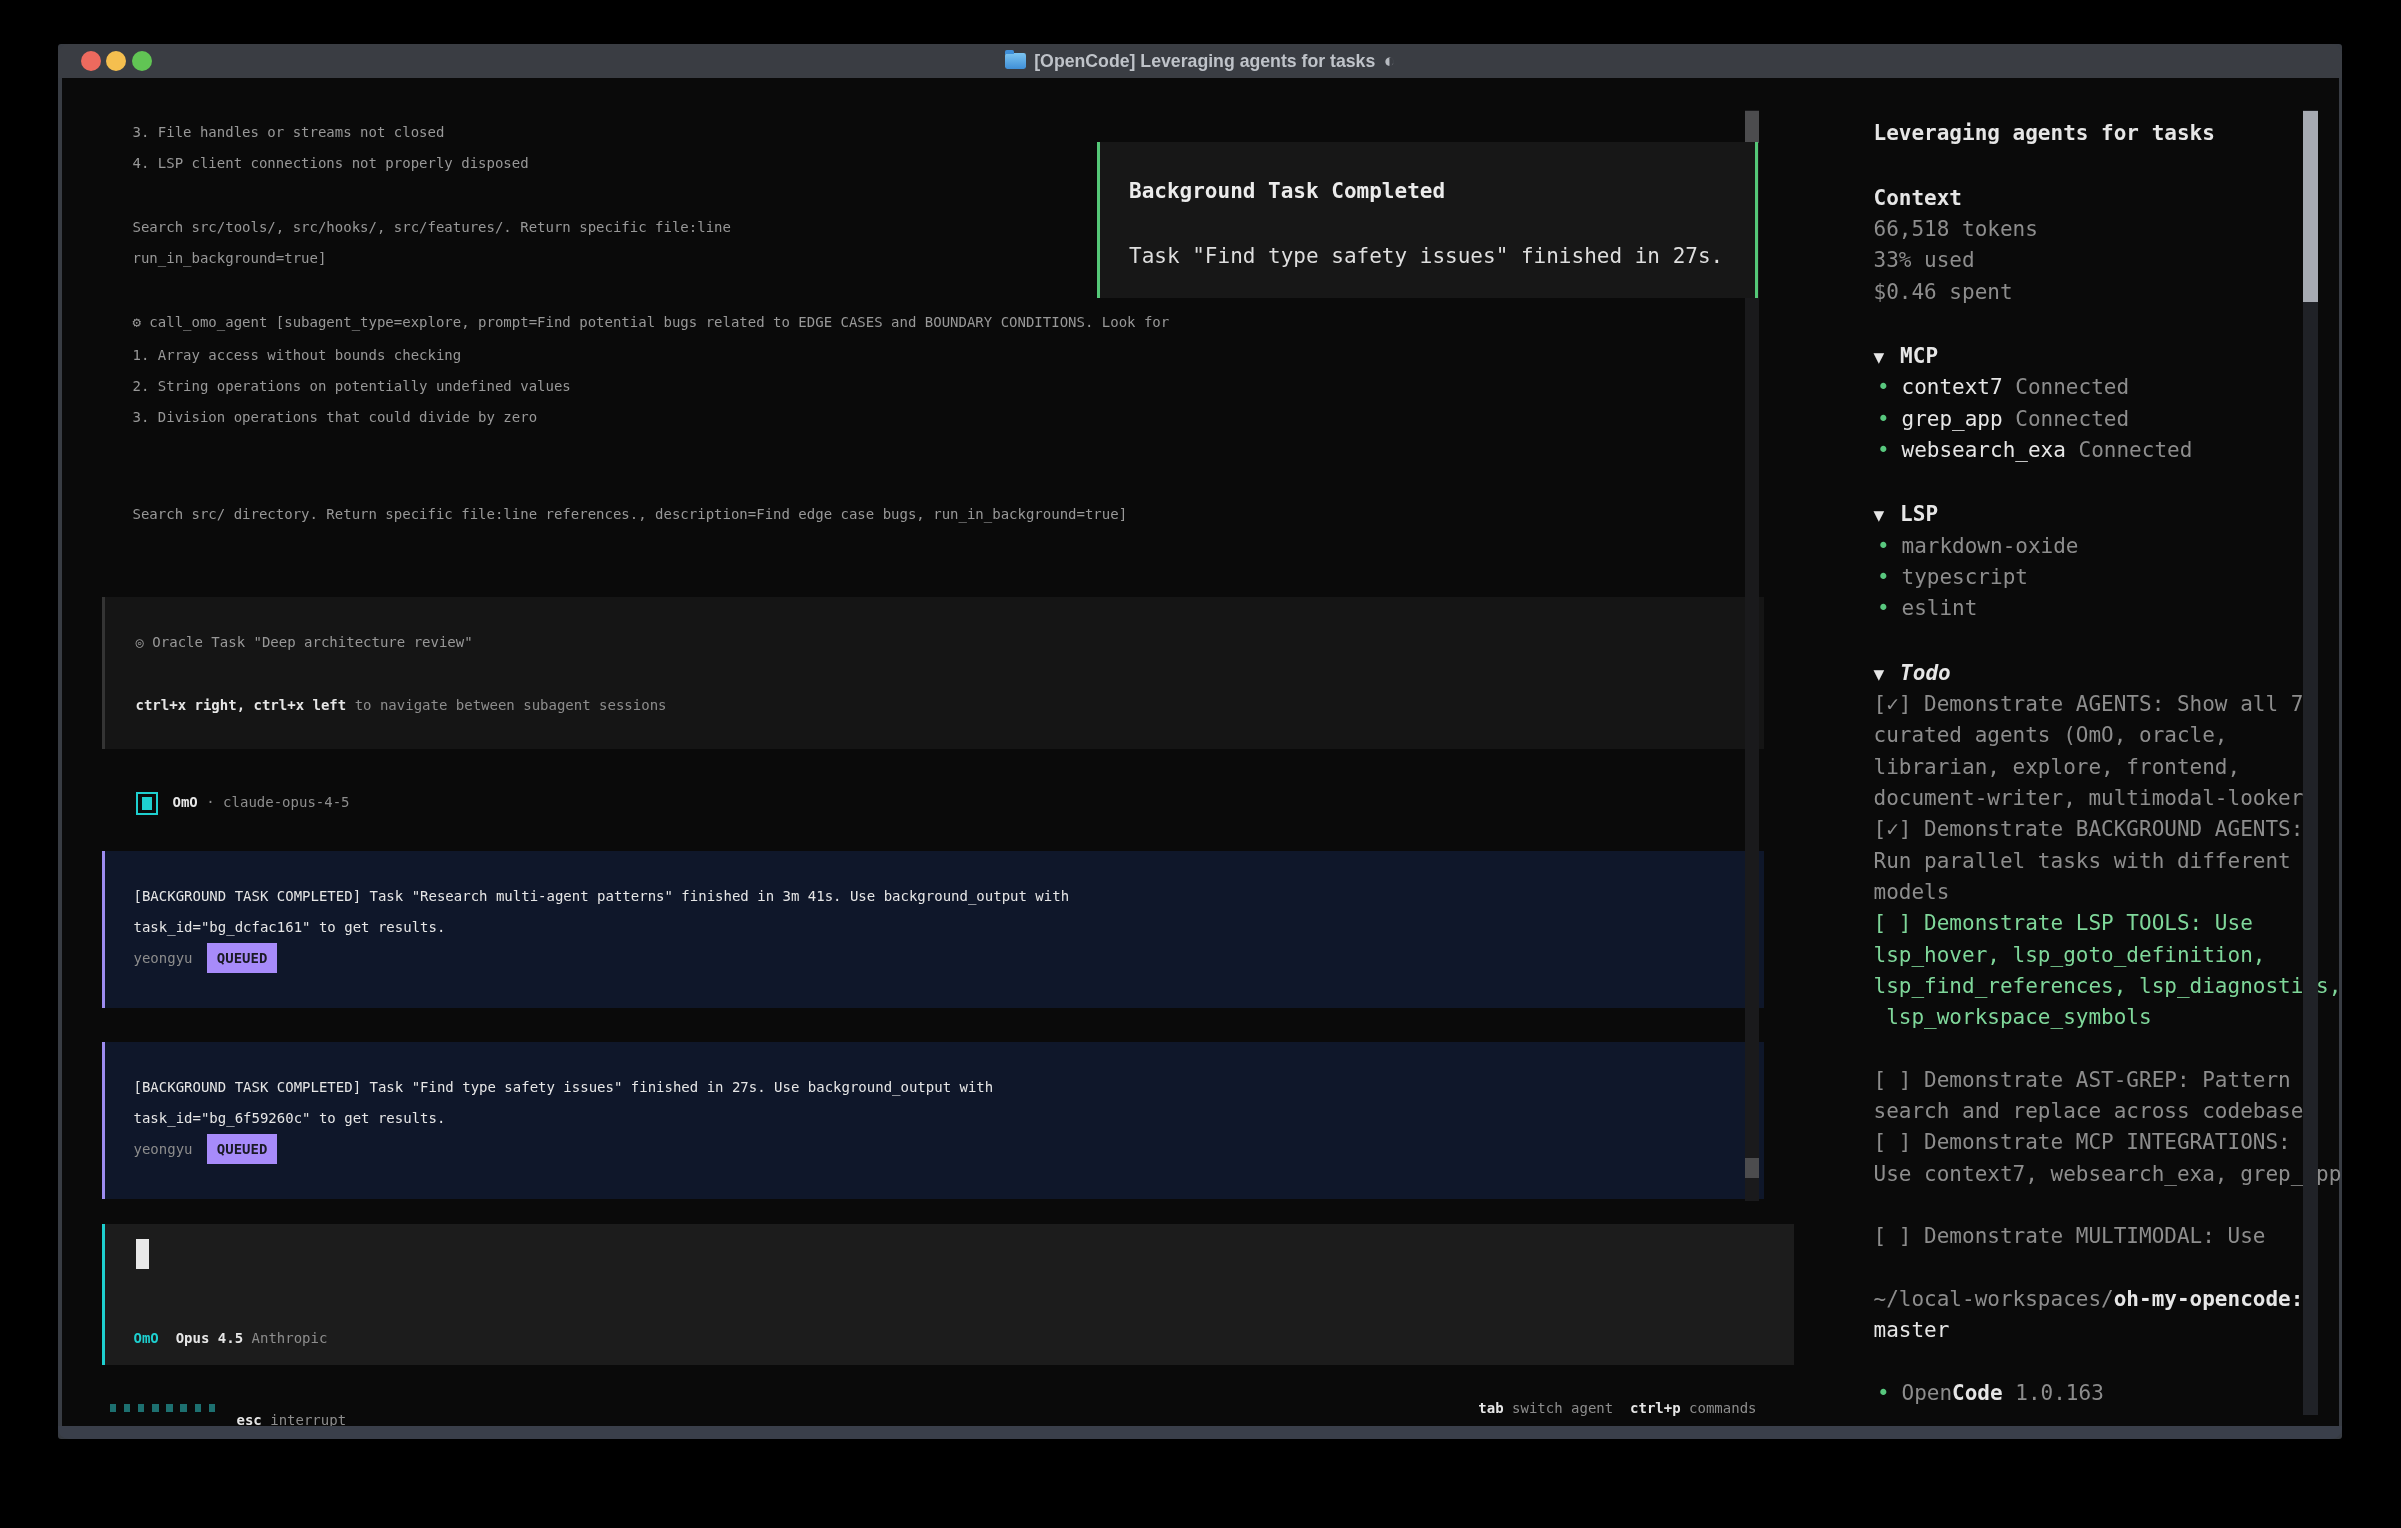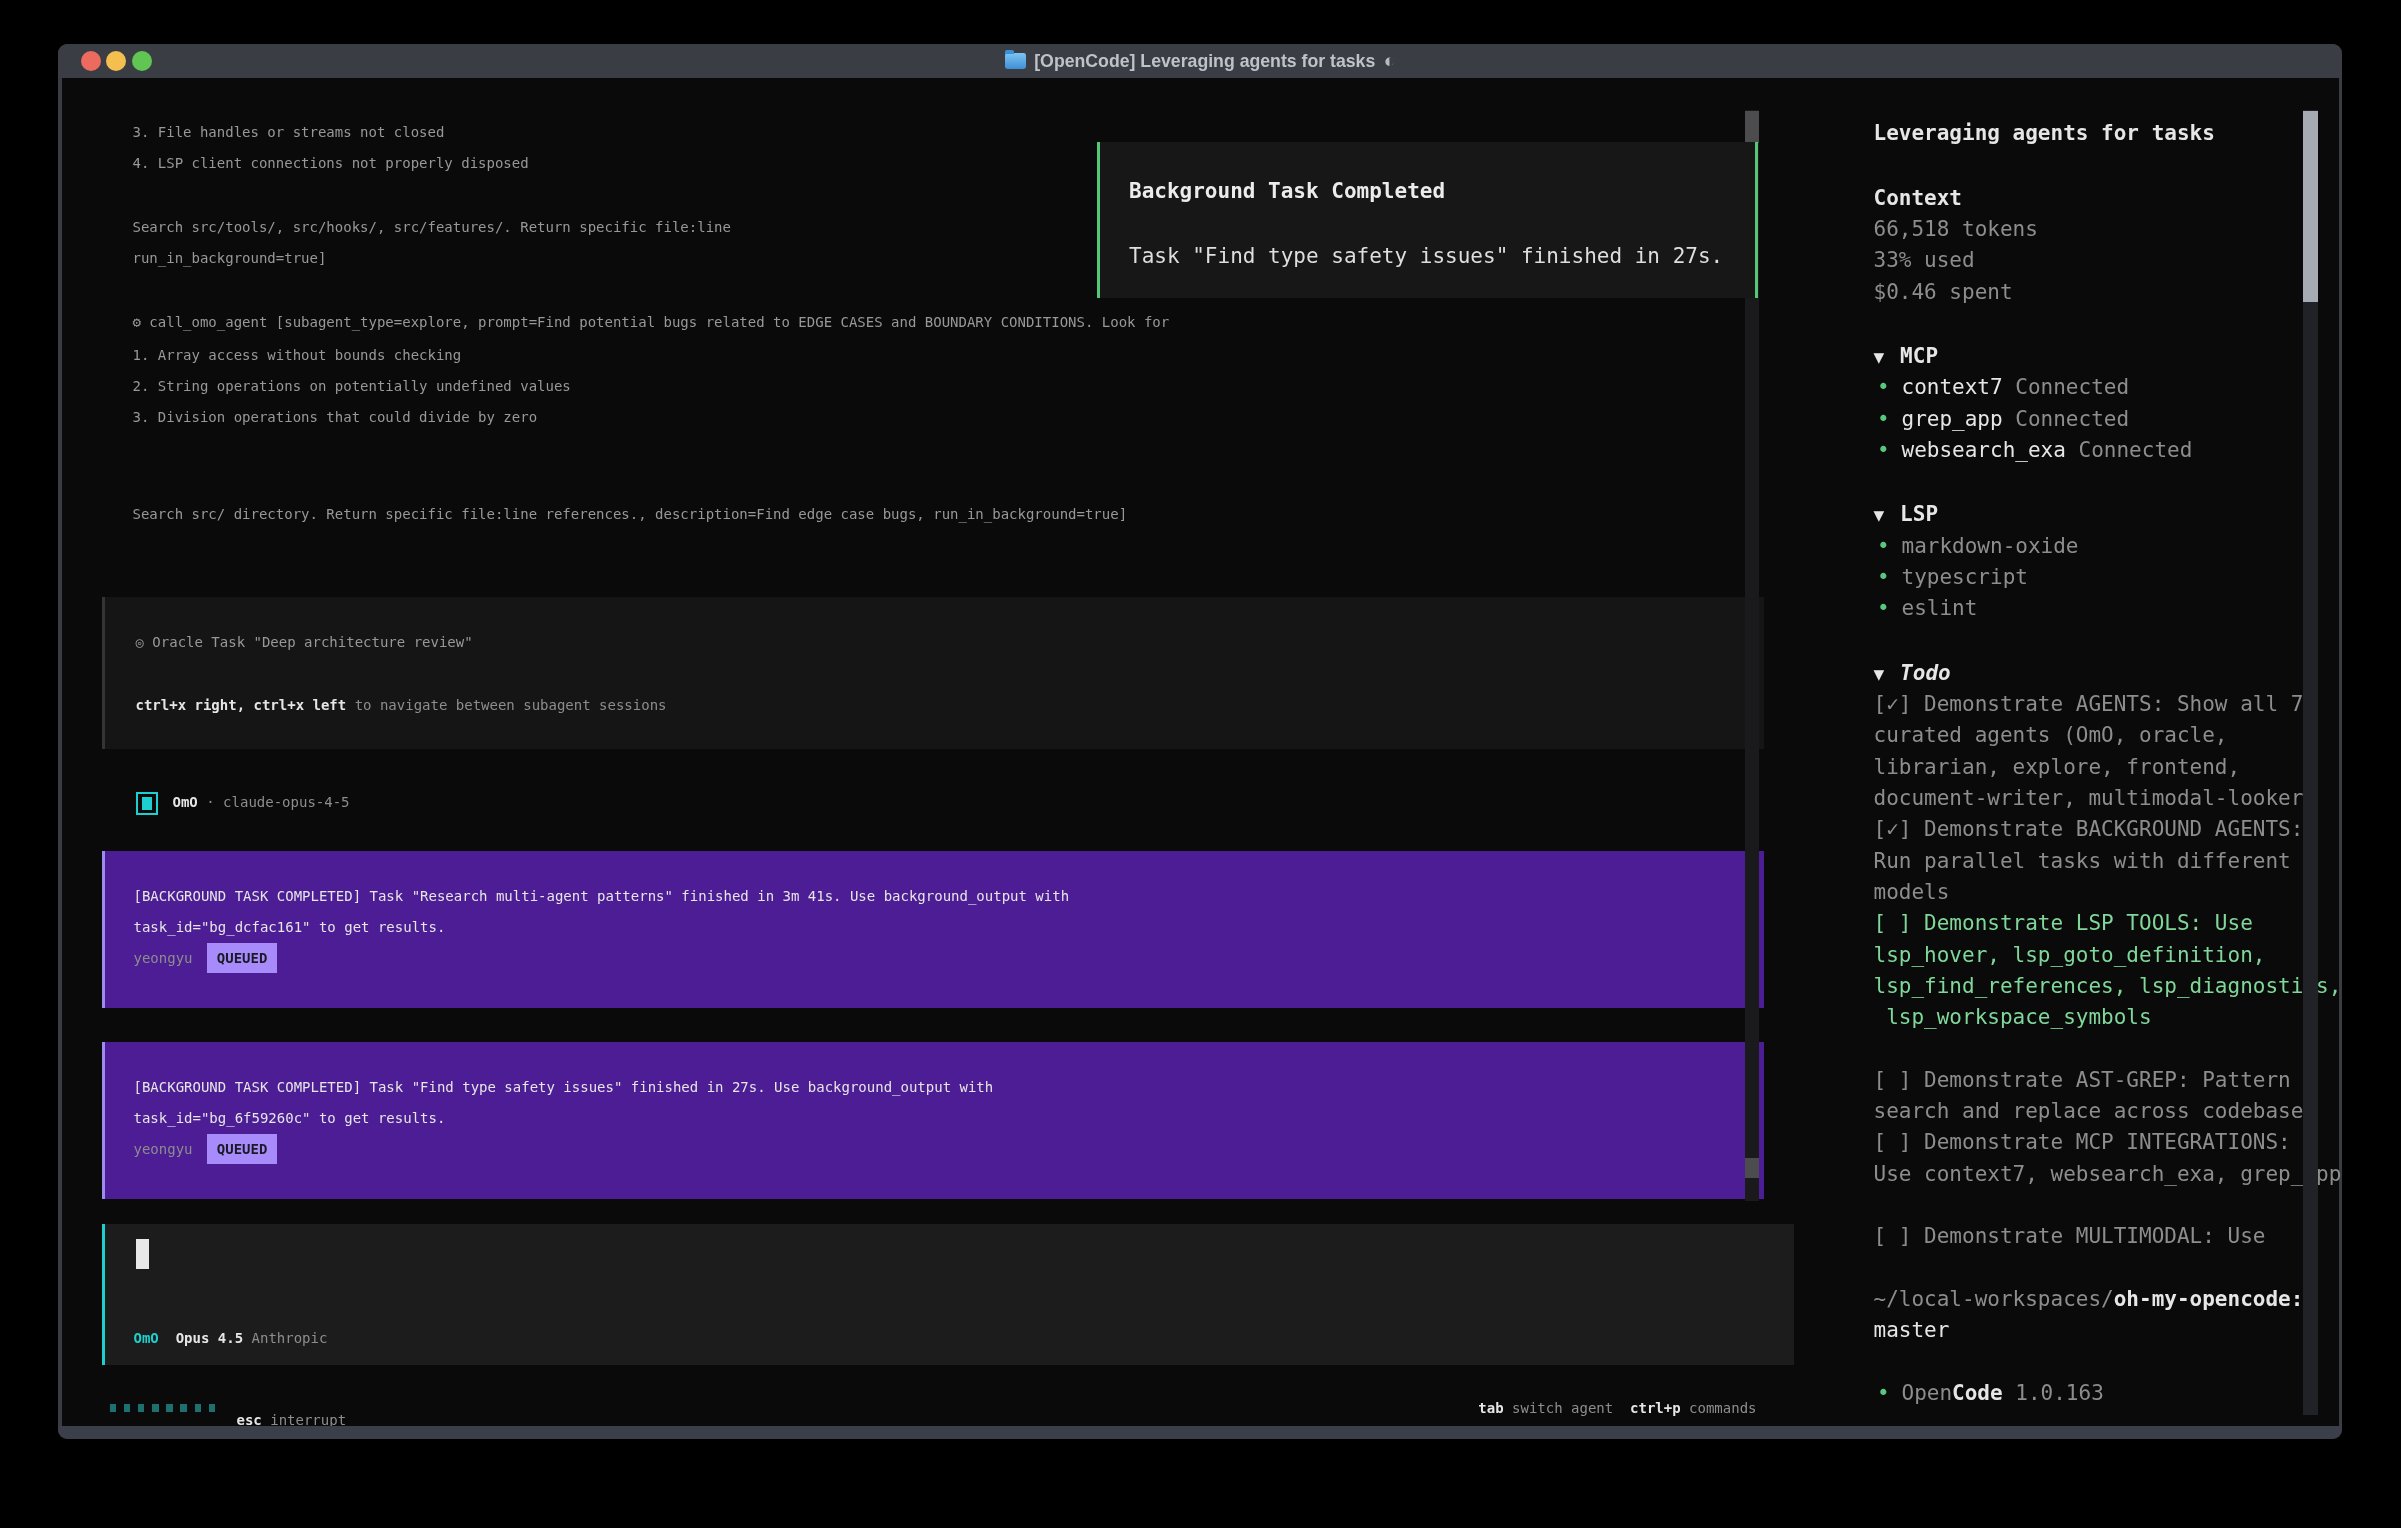--- a/index.html
+++ b/index.html
@@ -1,20 +1,20 @@
 <!DOCTYPE html>
 <html style="font-size:9.5px"><head>
 <meta charset="utf-8">
 <style>
   * { margin:0; padding:0; box-sizing:border-box; }
   html,body { width:2401px; height:1528px; background:#000; overflow:hidden; }
   body { font-family:"DejaVu Sans Mono", monospace; }
 
   .window { position:absolute; left:58px; top:44px; width:2284px; height:1395px;
-            background:#383c43; border-radius:9px; }
+            background:#383c43; border-radius:3px; }
   .titlebar { position:absolute; left:0; top:0; width:100%; height:34px;
               background:#3a3d43; border-radius:10.6px 10.6px 0 0;
               display:flex; align-items:center; justify-content:center; }
   .traffic { position:absolute; left:23px; top:7px; display:flex; gap:5.3px; }
   .tl { width:20px; height:20px; border-radius:50%; }
   .tl.red { background:#ed6a5e; } .tl.yellow { background:#f5bf4f; } .tl.green { background:#61c554; }
   .wtitle { display:flex; align-items:center; gap:8.3px;
             font-family:"Liberation Sans", sans-serif; font-weight:bold;
             font-size:17.7px; color:#bfc3c9; }
   .folder { position:relative; width:21px; height:15.4px; border-radius:2.4px;
@@ -39,21 +39,21 @@
   .chat { position:absolute; left:0; top:0; width:1733px; height:1348px; }
 
   .toast { position:absolute; left:1035px; top:64px; width:661px; height:156px;
            background:#171717; border-left:3px solid #55c878; border-right:3px solid #55c878; z-index:5; }
   .toast .tt { position:absolute; left:29.5px; top:37px; font-size:21px; font-weight:bold; color:#ececec; white-space:pre; }
   .toast .tb { position:absolute; left:29.5px; top:102px; font-size:21px; color:#dedede; white-space:pre; }
 
   .oracleBox { position:absolute; left:40px; top:519px; width:1662px; height:152px;
                background:#151515; border-left:3px solid #343434; }
   .taskBlock { position:absolute; left:40px; width:1662px; height:157px;
-               background:#4c1d95; border-left:3px solid #9d8cf0; }
+               background:#0f172a; border-left:3px solid #9d8cf0; }
   .badge { display:inline-block; background:#a78bfa; color:#1a1a26; font-weight:bold;
            padding:0 9.5px; margin-left:14.8px; height:30px; line-height:30px; }
 
   .agentIcon { position:absolute; left:74px; top:714px; width:22.5px; height:22.5px;
                border:2.4px solid #1ecfcf; display:flex; align-items:center; justify-content:center; }
   .agentIcon .fill { width:9.5px; height:13px; background:#1ecfcf; }
 
   .inputBox { position:absolute; left:40px; top:1146px; width:1692px; height:141px;
               background:#1c1c1c; border-left:3px solid #1ecfcf; }
   .cursor { position:absolute; left:31px; top:15.4px; width:13px; height:29.5px; background:#e8e8e8; }

